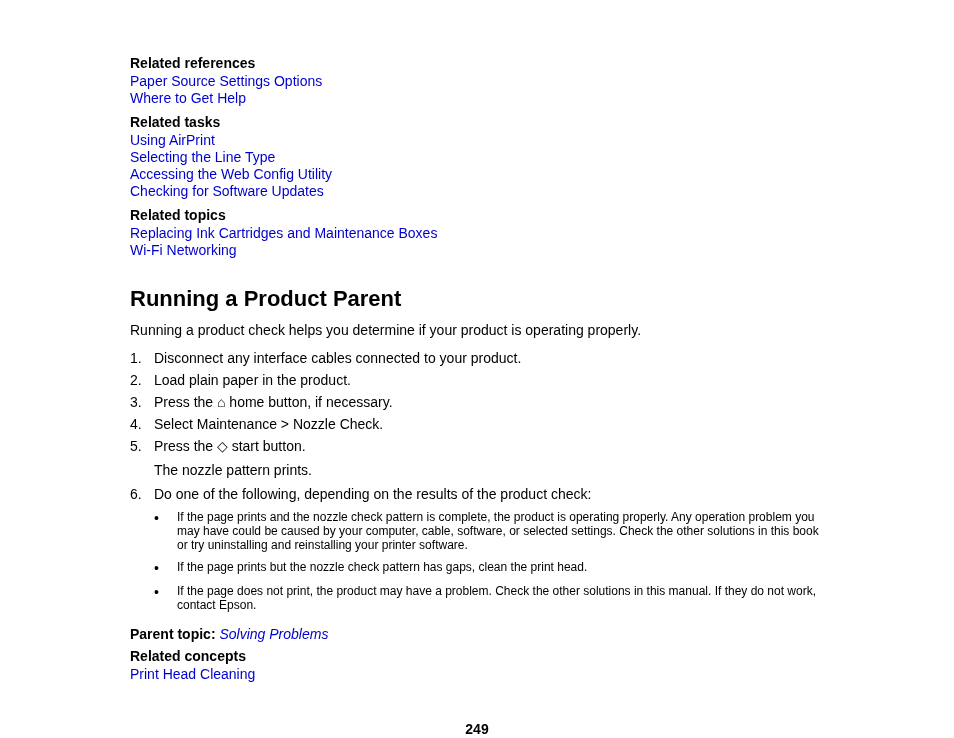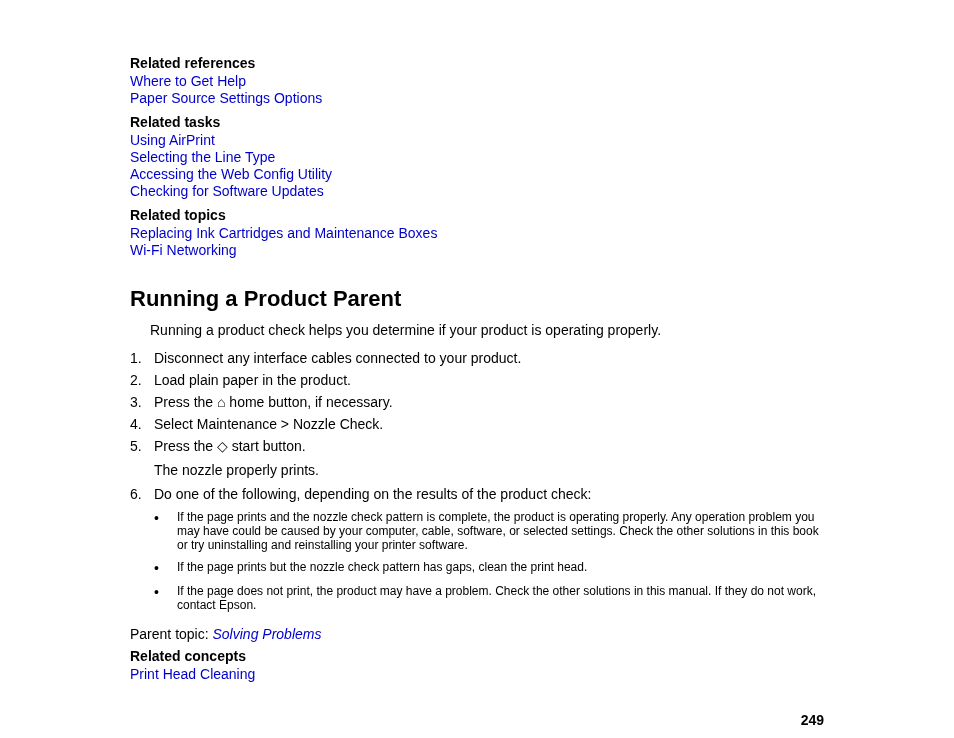--- a/index.html
+++ b/index.html
@@ -42,21 +42,20 @@
       font-size: 22px;
       font-weight: bold;
       color: #000000;
       margin-top: 28px;
       margin-bottom: 10px;
     }
     .intro-text {
       font-size: 14px;
       color: #000000;
       margin-bottom: 12px;
-      margin-left: 20px;
     }
     .numbered-list {
       list-style: none;
       padding: 0;
       margin: 0 0 8px 0;
     }
     .numbered-list li {
       font-size: 14px;
       color: #000000;
       margin-bottom: 6px;
@@ -101,45 +100,45 @@
       flex: 1;
       font-size: 12px;
       margin-left: 9px;
     }
     .parent-topic-line {
       font-size: 14px;
       margin-top: 14px;
       margin-bottom: 6px;
     }
     .parent-topic-line b {
-      font-weight: normal;
+      font-weight: bold;
     }
     .parent-link {
       color: #0000cc;
       text-decoration: none;
       cursor: pointer;
       font-style: italic;
     }
     .page-number {
-      text-align: right;
-      font-size: 14px;
-      font-weight: bold;
-      color: #000000;
-      margin-top: 30px;
+      text-align: center;
+      font-size: 14px;
+      font-weight: bold;
+      color: #000000;
+      margin-top: 39px;
     }
   </style>
 </head>
 <body>
 
 <div class="page-container">
 
   <div class="related-block">
     <div class="section-label">Related references</div>
+    <a class="link-item">Paper Source Settings Options</a>
     <a class="link-item">Where to Get Help</a>
-    <a class="link-item">Paper Source Settings Options</a>
   </div>
 
   <div class="related-block">
     <div class="section-label">Related tasks</div>
     <a class="link-item">Using AirPrint</a>
     <a class="link-item">Selecting the Line Type</a>
     <a class="link-item">Accessing the Web Config Utility</a>
     <a class="link-item">Checking for Software Updates</a>
   </div>
 
@@ -169,21 +168,21 @@
     <li>
       <span class="list-num">4.</span>
       <span class="list-content">Select <b>Maintenance</b> &gt; <b>Nozzle Check</b>.</span>
     </li>
     <li>
       <span class="list-num">5.</span>
       <span class="list-content">Press the ◇ start button.</span>
     </li>
   </ol>
 
-  <div class="sub-note">The nozzle properly prints.</div>
+  <div class="sub-note">The nozzle pattern prints.</div>
 
   <ol class="numbered-list" style="margin-bottom:4px;">
     <li>
       <span class="list-num">6.</span>
       <span class="list-content">Do one of the following, depending on the results of the product check:</span>
     </li>
   </ol>
 
   <ul class="bullet-list">
     <li>

